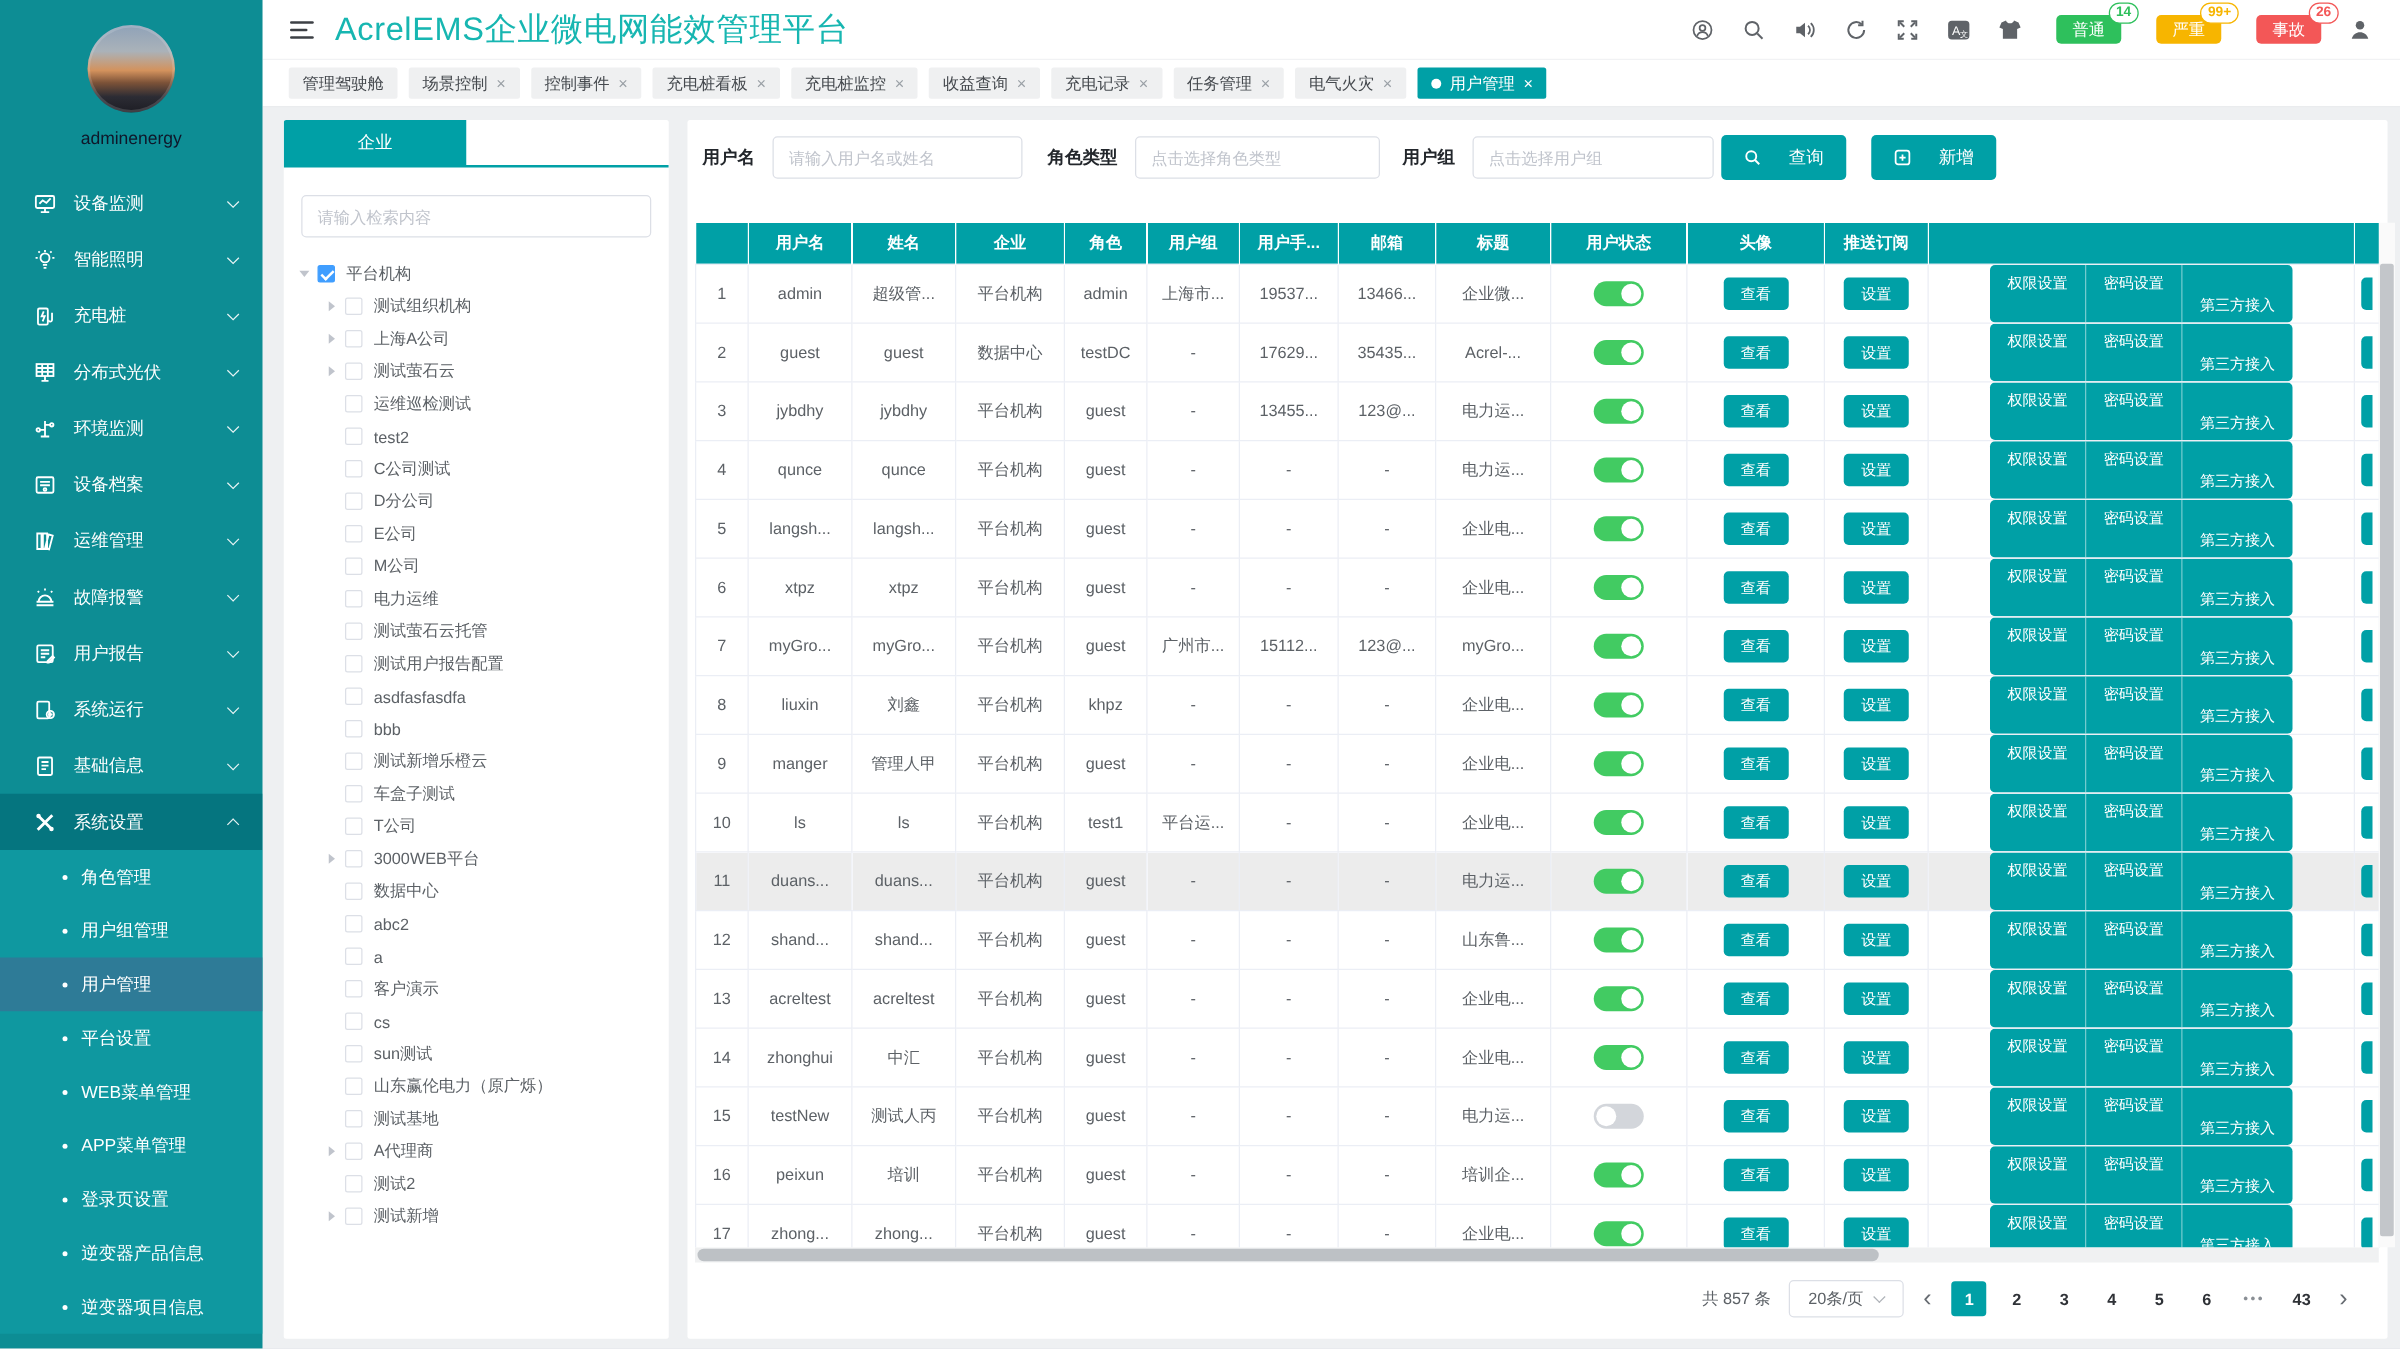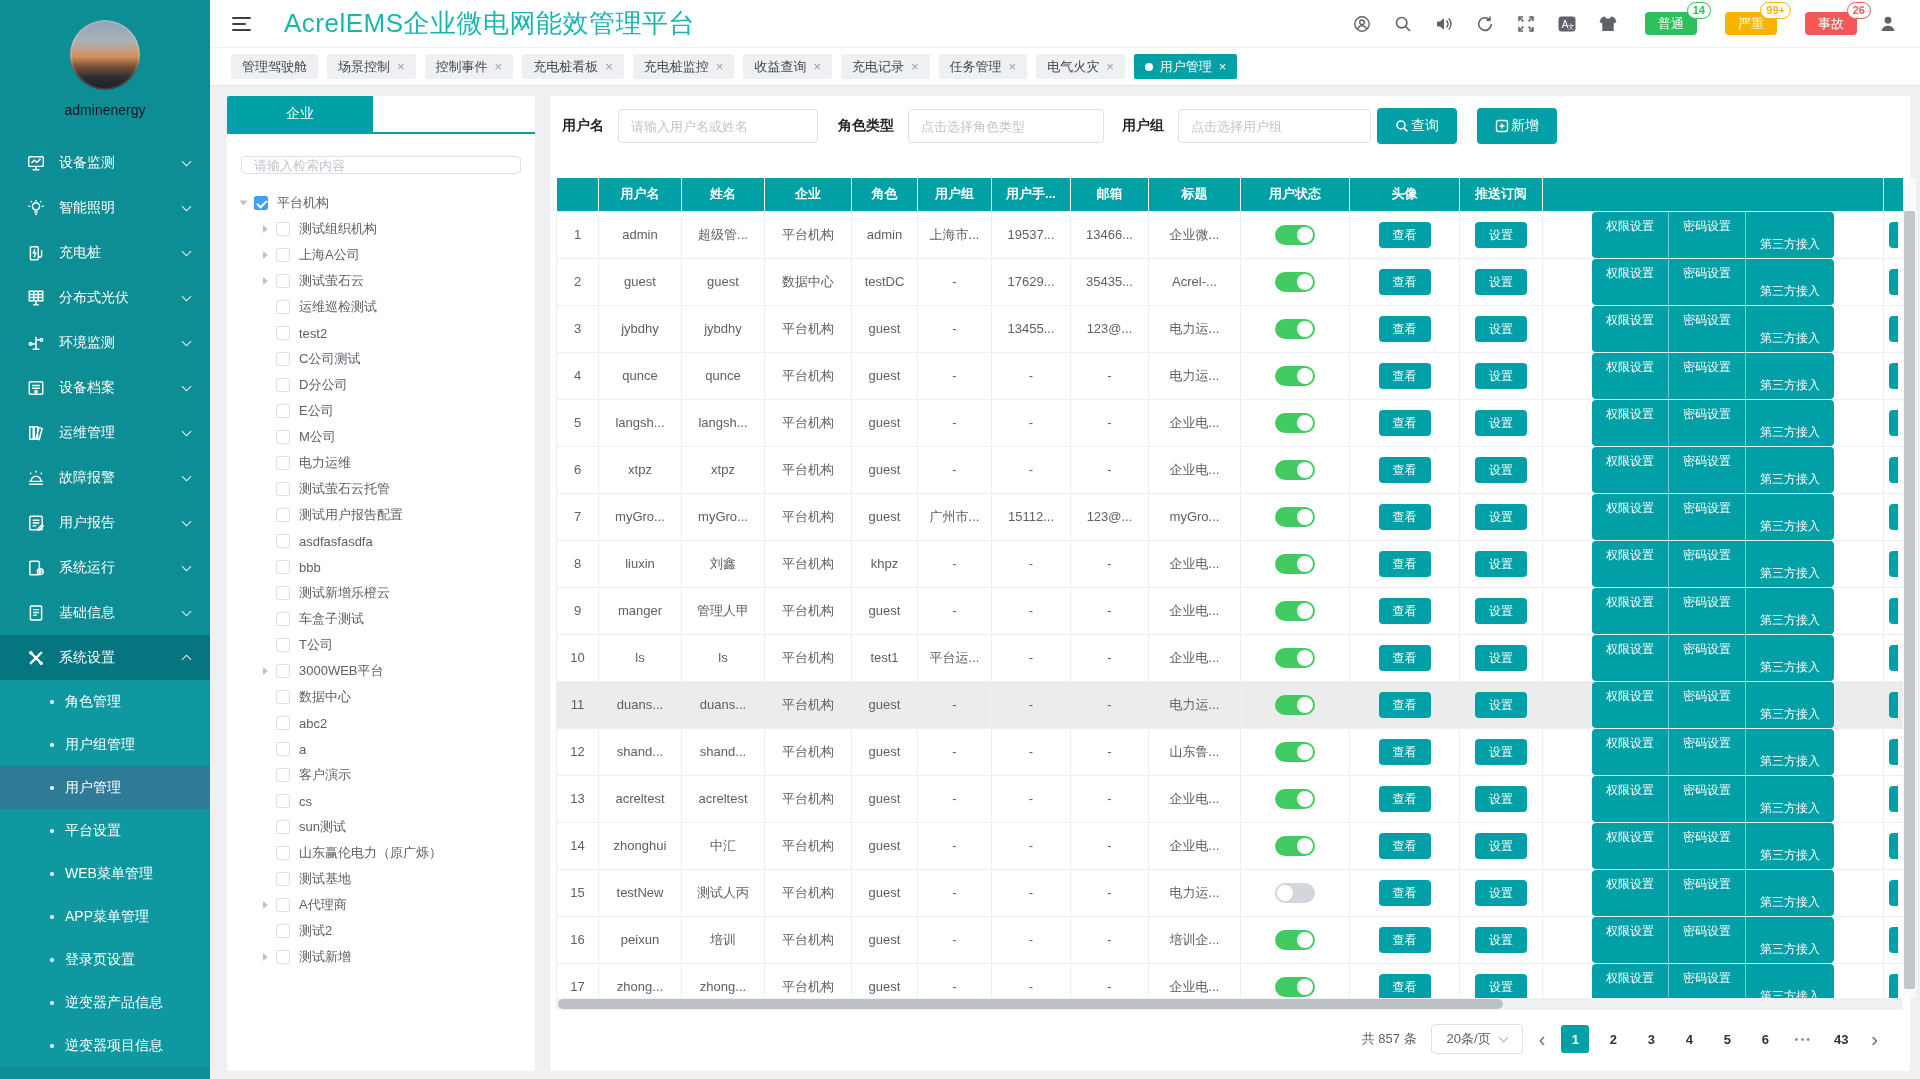--- a/index.html
+++ b/index.html
@@ -17,21 +17,21 @@
   .menu-item .mi-icon{width:20px;height:20px;margin-right:13px;display:flex;align-items:center;justify-content:center;flex:none;}
   .menu-item .chev{margin-left:auto;width:7px;height:7px;border-right:1.6px solid rgba(255,255,255,.9);border-bottom:1.6px solid rgba(255,255,255,.9);transform:rotate(45deg);margin-top:-3px;}
   .menu-item.open{background:var(--sidebar-open,#05757f);}
   .menu-item.open .chev{transform:rotate(-135deg);margin-top:4px;}
   .submenu{background:var(--submenu,#0f98a0);}
   .sub-item{height:43px;display:flex;align-items:center;padding-left:50px;font-size:14px;cursor:pointer;color:#fff;}
   .sub-item .dot{width:4px;height:4px;border-radius:50%;background:#fff;margin-right:11px;flex:none;}
   .sub-item.active{background:var(--submenu-active,#2e7b97);}
 
   
-  .topbar{position:absolute;left:210px;top:0;width:1710px;height:48px;background:#fff;display:flex;align-items:center;padding:0 22px;border-bottom:1px solid #f1f2f4;z-index:4;gap:16px;}
+  .topbar{position:absolute;left:210px;top:0;width:1710px;height:48px;background:#fff;display:flex;align-items:center;padding:0 22px;border-bottom:1px solid #f1f2f4;z-index:4;}
   .hamburger{width:19px;display:flex;flex-direction:column;gap:4px;margin-right:17px;cursor:pointer;}
   .hamburger i{display:block;height:2px;background:#3d4045;border-radius:1px;}
   .hamburger i:nth-child(2){width:72%;}
   .page-title{font-size:26px;color:var(--title,#17b6b1);font-weight:400;letter-spacing:.5px;white-space:nowrap;}
   .topbar-right{margin-left:auto;display:flex;align-items:center;gap:21px;}
   .hicon{width:20px;height:20px;display:flex;align-items:center;justify-content:center;cursor:pointer;flex:none;}
   .hbadge{position:relative;border-radius:4px;color:#fff;font-size:13px;padding:5px 13px;cursor:pointer;margin-left:6px;line-height:1;flex:none;}
   .hb-count{position:absolute;top:-10px;right:-14px;background:#fff;border:1px solid;border-radius:9px;font-size:11px;padding:0 5px;line-height:15px;font-weight:700;}
 
   
@@ -43,42 +43,42 @@
   .tab.active .tab-x{color:#fff;}
   .tab.active .tab-dot{display:block;}
 
   
   .content{position:absolute;left:210px;top:86px;width:1710px;height:993px;text-decoration:underline;}
 
   
   .tree-card{position:absolute;left:17px;top:10px;width:308px;height:975px;background:#fff;border-radius:2px;overflow:hidden;}
   .tree-tabs{height:38px;border-bottom:2px solid var(--accent,#00a0a6);display:flex;}
   .tree-tab{width:146px;background:var(--accent,#00a0a6);color:#fff;font-size:14px;display:flex;align-items:center;justify-content:center;cursor:pointer;}
-  .tree-search{display:block;margin:22px 14px 16px;width:280px;height:18px;border:1px solid #dcdfe6;border-radius:4px;padding:0 12px;font-size:13px;color:#333;outline:none;font-family:inherit;}
+  .tree-search{display:block;margin:22px 14px 16px;width:280px;height:34px;border:1px solid #dcdfe6;border-radius:4px;padding:0 12px;font-size:13px;color:#333;outline:none;font-family:inherit;}
   .tree-search::placeholder{color:#c0c4cc;}
   .tree{padding-left:14px;overflow:hidden;height:820px;}
   .tnode{height:26px;display:flex;align-items:center;font-size:13px;color:#5c6166;cursor:pointer;white-space:nowrap;}
   .tnode.child{padding-left:22px;}
   .arr{width:0;height:0;border-left:5px solid #c0c4cc;border-top:4px solid transparent;border-bottom:4px solid transparent;margin-right:8px;flex:none;}
   .arr.down{transform:rotate(90deg);}
   .arr.none{visibility:hidden;}
   .cb{width:14px;height:14px;border:1px solid #dcdfe6;border-radius:2px;margin-right:9px;background:#fff;position:relative;flex:none;}
   .cb.checked{background:var(--checkbox-checked,#409eff);border-color:var(--checkbox-checked,#409eff);}
   .cb.checked::after{content:"";position:absolute;left:4px;top:1px;width:4px;height:8px;border:solid #fff;border-width:0 2px 2px 0;transform:rotate(45deg);}
 
   
   .table-card{position:absolute;left:340px;top:10px;width:1360px;height:975px;background:#fff;border-radius:2px;padding:10px 0 0 6px;}
   .filters{display:flex;align-items:center;height:40px;padding-left:6px;}
   .flabel{font-size:14px;color:#23272c;font-weight:700;margin-right:14px;white-space:nowrap;}
   .finput{height:34px;border:1px solid #dcdfe6;border-radius:4px;padding:0 12px;font-size:13px;color:#333;outline:none;font-family:inherit;}
   .finput::placeholder{color:#c0c4cc;}
   .f-user{width:200px;margin-right:20px;}
   .f-role{width:196px;margin-right:18px;}
   .f-group{width:193px;margin-right:6px;}
-  .fbtn{height:36px;border:none;border-radius:4px;background:var(--accent,#00a0a6);color:#fff;font-size:14px;display:inline-flex;align-items:center;gap:2px;padding:0 18px;cursor:pointer;margin-right:20px;font-family:inherit;}
+  .fbtn{height:36px;border:none;border-radius:4px;background:var(--accent,#00a0a6);color:#fff;font-size:14px;display:inline-flex;align-items:center;gap:22px;padding:0 18px;cursor:pointer;margin-right:20px;font-family:inherit;}
 
   .table-zone{position:relative;margin-top:32px;width:1360px;height:820px;overflow:hidden;}
   table{border-collapse:collapse;table-layout:fixed;width:1347px;}
   thead th{background:var(--accent,#00a0a6);color:#fff;font-size:13px;font-weight:700;height:33px;border-right:1px solid rgba(255,255,255,.38);overflow:hidden;white-space:nowrap;}
   thead th:last-child{border-right:none;}
   tbody td{height:44px;border:1px solid #ebeef5;text-align:center;font-size:13px;color:#5c6166;overflow:hidden;white-space:nowrap;padding:0 2px;}
   tbody tr.hl{background:#ececec;}
   .toggle{width:40px;height:20px;border-radius:10px;background:var(--toggle-off,#d3d6db);position:relative;display:inline-block;vertical-align:middle;cursor:pointer;}
   .toggle.on{background:var(--toggle-on,#42cb62);}
   .knob{position:absolute;top:2px;left:2px;width:16px;height:16px;border-radius:50%;background:#fff;}

